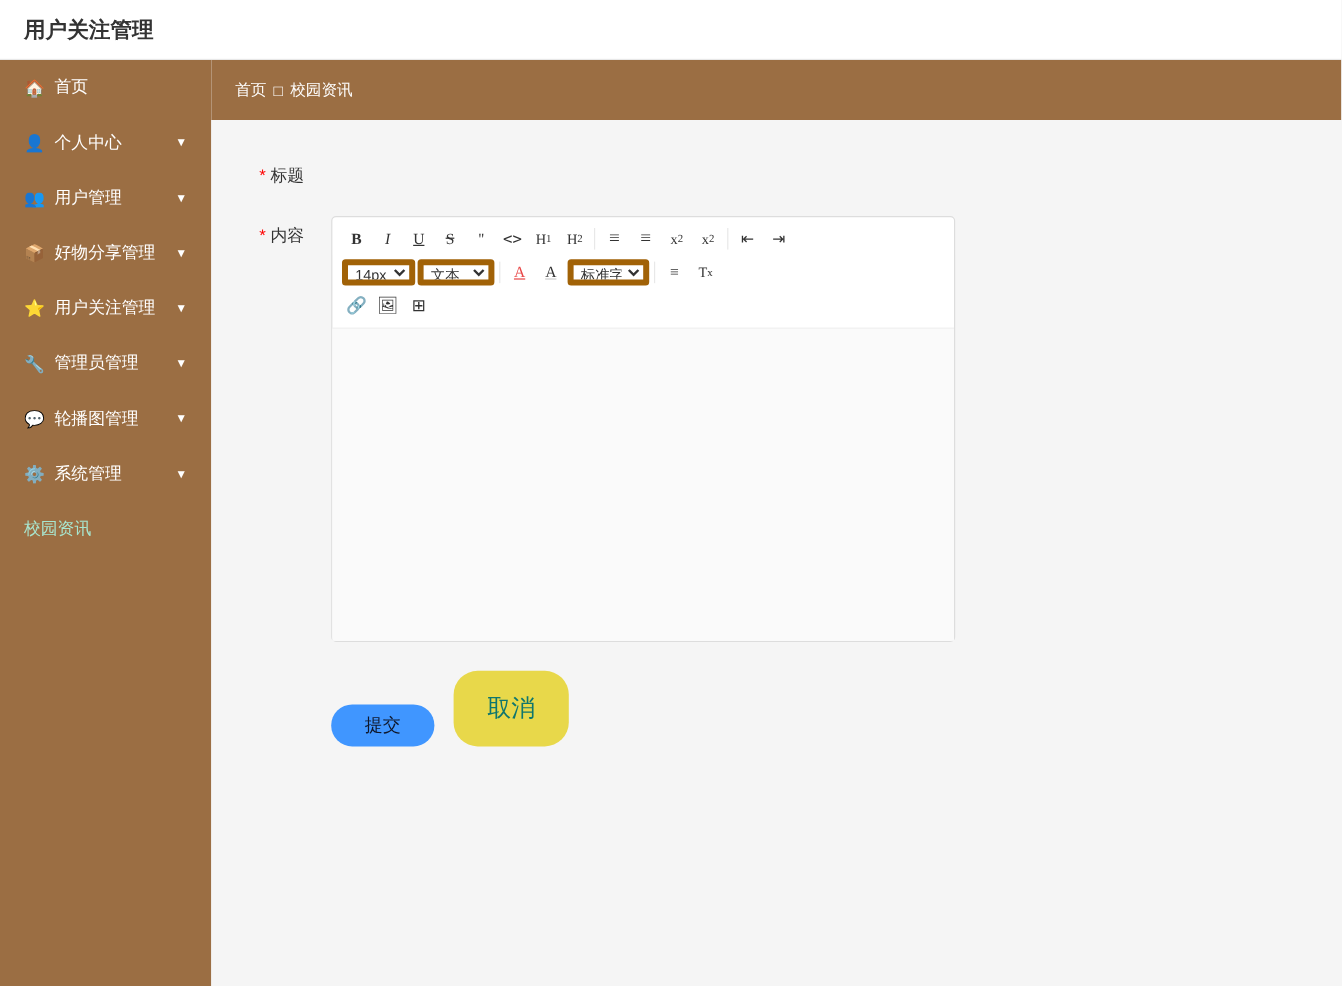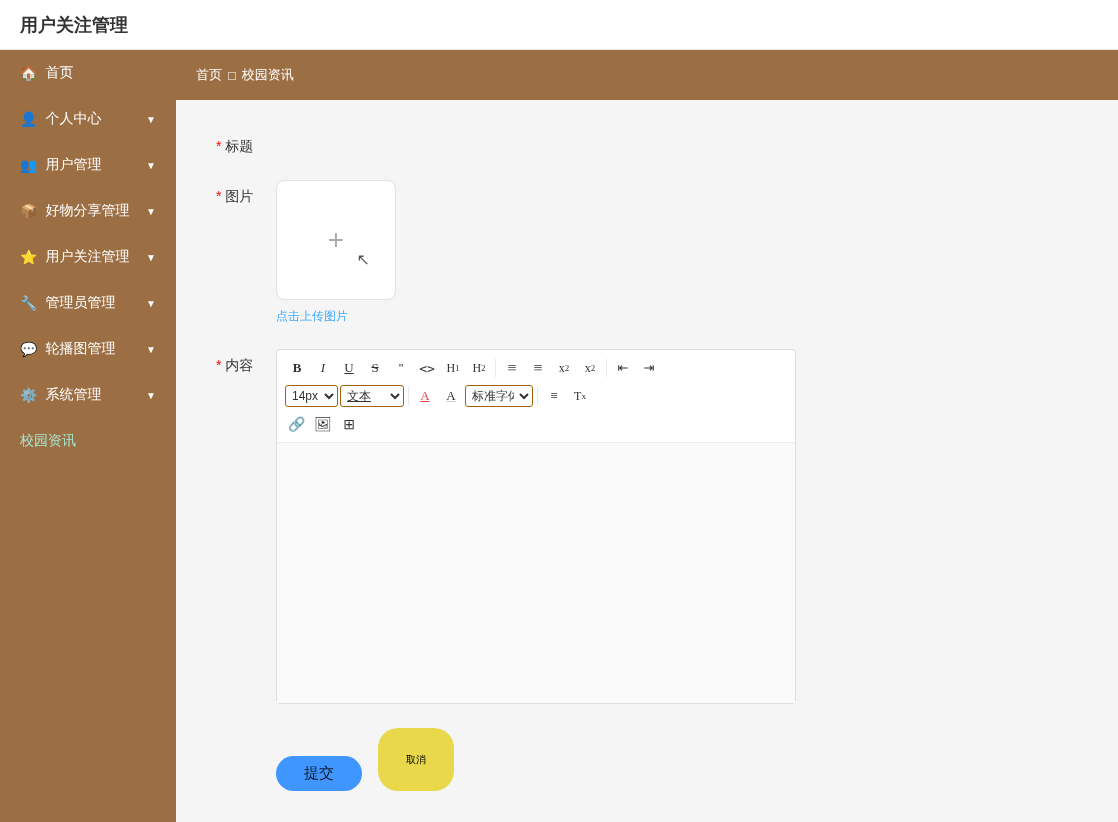--- a/index.html
+++ b/index.html
@@ -201,21 +201,21 @@
       border-radius: 3px;
       font-family: "Times New Roman", serif;
     }
     .toolbar-btn.bold { font-weight: bold; }
     .toolbar-btn.italic { font-style: italic; }
     .toolbar-btn.underline { text-decoration: underline; }
     .toolbar-btn.strikethrough { text-decoration: line-through; }
 
     .toolbar-select {
       height: 22px;
-      border: 1px solid #a16207;
+      border: 5px solid #a16207;
       border-radius: 3px;
       font-size: 12px;
       color: #333;
       padding: 0 2px;
       cursor: pointer;
       background: #fff;
     }
     .toolbar-separator {
       width: 1px;
       height: 18px;
@@ -244,25 +244,25 @@
       color: #0f172a;
       border: none;
       border-radius: 20px;
       padding: 8px 28px;
       font-size: 15px;
       cursor: pointer;
       margin-top: 28px;
     }
     .btn-cancel {
       background: #e8d84a;
-      color: #000000;
+      color: #0f766e;
       border: none;
       border-radius: 20px;
       padding: 8px 28px;
-      font-size: 10px;
+      font-size: 20px;
       cursor: pointer;
     }
 
     
     .toolbar-btn sup, .toolbar-btn sub { font-size: 9px; }
   </style>
 </head>
 <body>
 
 <div class="top-bar">
@@ -323,30 +323,20 @@
       <span class="breadcrumb-separator">□</span>
       <span class="breadcrumb-current">校园资讯</span>
     </div>
 
     <div class="form-area">
 
       <div class="form-row">
         <span class="form-label">标题</span>
       </div>
 
-      <div class="form-row">
-        <span class="form-label">图片</span>
-        <div class="image-upload-area">
-          <div class="image-placeholder">
-            <span class="plus-icon">+</span>
-            <span class="cursor-indicator">↖</span>
-          </div>
-          <span class="upload-hint">点击上传图片</span>
-        </div>
-      </div>
 
       <div class="form-row">
         <span class="form-label">内容</span>
         <div class="editor-container">
           <div class="editor-wrapper">
             <div class="editor-toolbar">
 
               <div class="toolbar-row">
                 <button class="toolbar-btn bold">B</button>
                 <button class="toolbar-btn italic">I</button>

